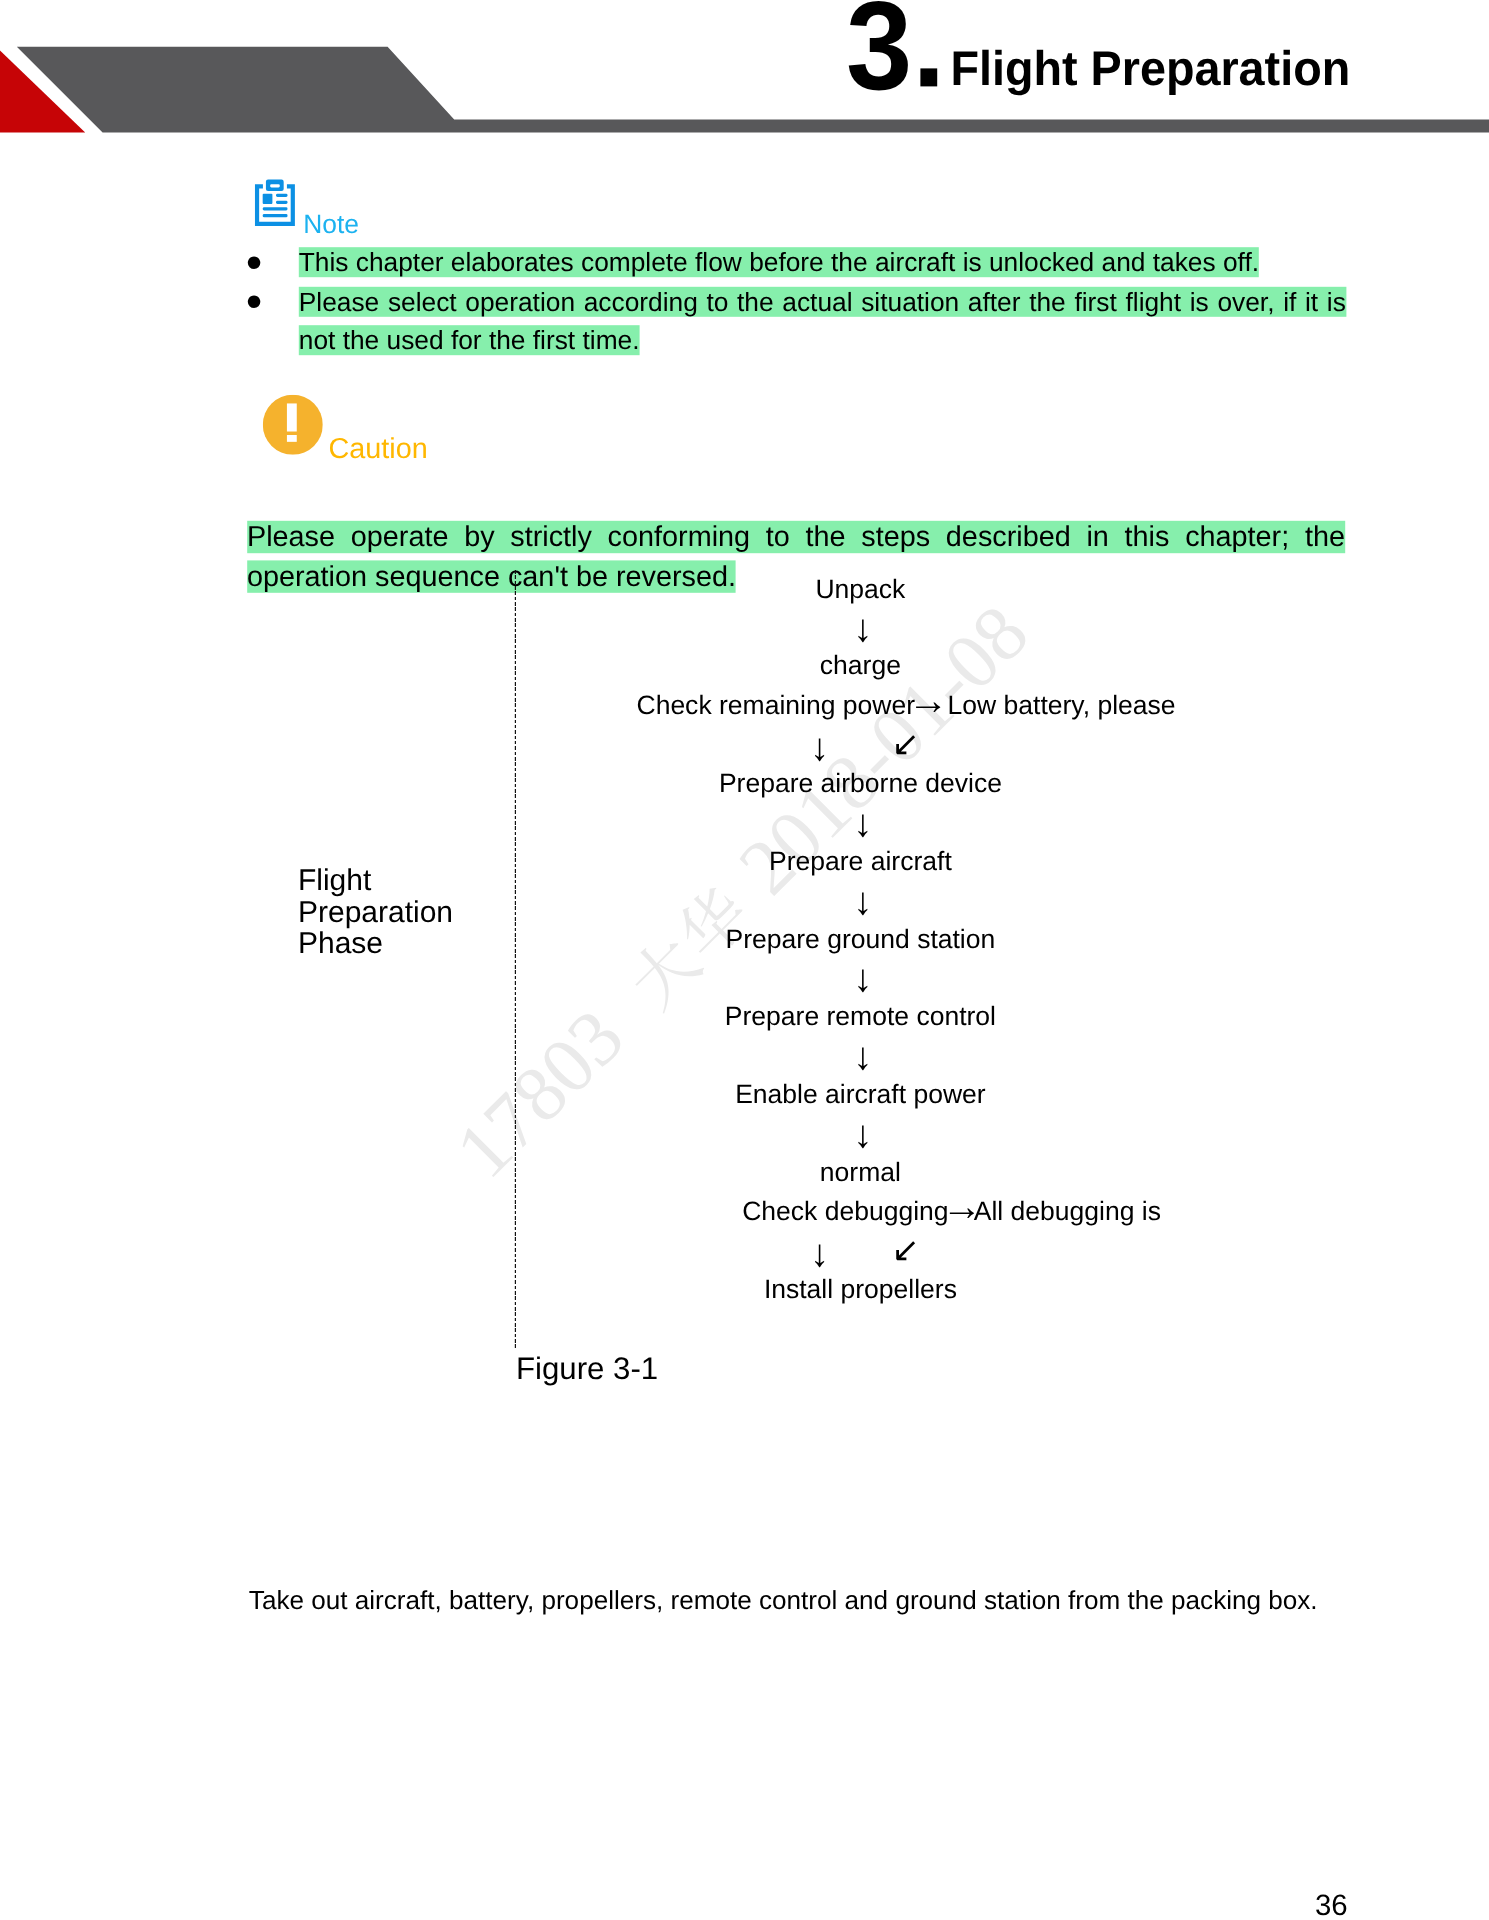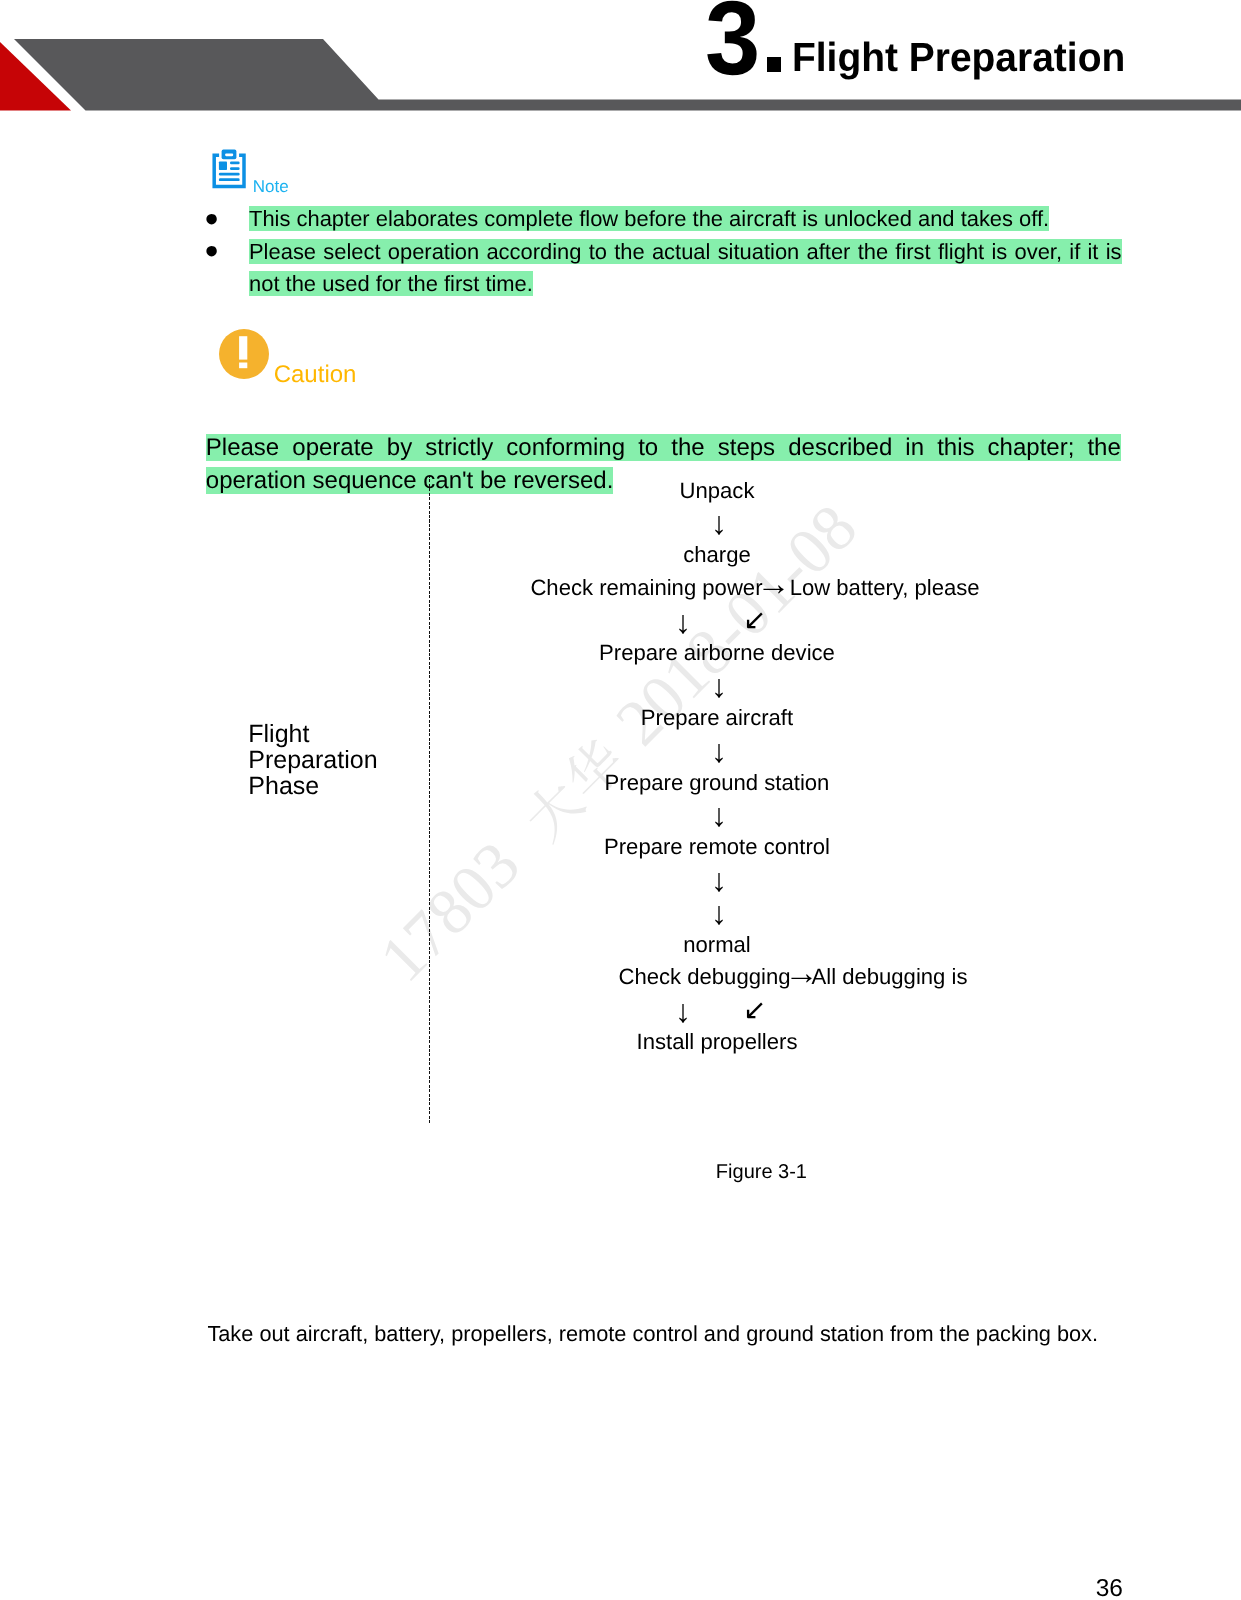--- a/index.html
+++ b/index.html
@@ -30,21 +30,21 @@
   .hdr-num { position:absolute; left:705px; top:1.5px; font-size:105px; font-weight:bold;
              line-height:74px; height:74px; display:block;
              transform:scaleX(0.945); transform-origin:0 0; letter-spacing:0; }
   .hdr-dot { position:absolute; left:766.5px; top:57px; width:14.8px; height:14.8px; background:#000;
              overflow:hidden; color:transparent; font-size:1px; line-height:14.8px; }
   .hdr-text { position:absolute; left:792.3px; top:44.3px; font-size:40.6px; font-weight:bold;
               line-height:27.4px; transform:scaleX(0.9597); transform-origin:0 0; }
 
   
   .note-icon { position:absolute; left:212px; top:148.5px; z-index:2; }
-  .note-label { position:absolute; left:252.7px; top:175.6px; font-size:17px; line-height:22.2px;
+  .note-label { position:absolute; left:252.7px; top:175.6px; font-size:22px; line-height:22.2px;
                 color:#1cb2f0; z-index:2; }
 
   .bullets { position:absolute; left:204px; top:203.2px; width:955px; z-index:2;
              font-size:21.93px; line-height:32.4px; }
   .bullet-row { position:relative; padding-left:45px; }
   .bullet-dot { position:absolute; left:0.3px; top:-0.5px; width:11px; text-align:left;
                 font-size:24.3px; line-height:32.4px; }
   .bullet-text { width:872.5px; }
   .hl { background:#86efac; }
   .just { text-align:justify; text-align-last:left; }
@@ -68,22 +68,22 @@
   .flow-col .ln { white-space:nowrap; }
   .flow-col .ar { font-size:34px; margin:0 -7px 0 -6px; line-height:0; }
   .flow-col .sh1 { padding-left:76px; }
   .flow-col .sh2 { padding-left:152px; }
   .arrow-row { position:relative; height:32.45px; line-height:32.45px; }
   .arrow-row .dn { display:inline-block; font-size:32px; line-height:32.5px;
                    width:12px; vertical-align:-4.5px; }
   .arrow-row .bk { display:inline-block; font-size:28px; line-height:32.5px;
                    width:16px; margin-left:56px; vertical-align:-1px; }
 
-  .figcap { position:absolute; left:430px; top:1124px; width:377px; text-align:right;
-            font-size:20px; line-height:32.45px; z-index:2;margin-top:32px; }
+  .figcap { position:absolute; left:430px; top:1124px; width:377px; text-align:left;
+            font-size:26px; line-height:32.45px; z-index:2; }
 
   
   .sec-head { position:absolute; left:118.5px; top:1232px; font-size:37px; line-height:44px; z-index:2; }
   .sec-head .num { display:inline-block; width:75.5px; }
   .sec-body { position:absolute; left:207.4px; top:1318px; font-size:21.75px; line-height:32px; z-index:2; }
 
   .page-num { position:absolute; left:0; top:1576px; width:1241px; text-align:right;
               padding-right:118px; box-sizing:border-box; font-size:24.5px; line-height:26px; z-index:2; }
 </style>
 </head>
@@ -156,20 +156,21 @@
       <div class="ln sh1">Check remaining power<span class="ar">→</span> Low battery, please</div>
       <div class="arrow-row br1"><span class="dn">↓</span><span class="bk">↙</span></div>
       <div class="ln">Prepare airborne device</div>
       <div class="arrow-row"><span class="dn">↓</span></div>
       <div class="ln">Prepare aircraft</div>
       <div class="arrow-row"><span class="dn">↓</span></div>
       <div class="ln">Prepare ground station</div>
       <div class="arrow-row"><span class="dn">↓</span></div>
       <div class="ln">Prepare remote control</div>
       <div class="arrow-row"><span class="dn">↓</span></div>
+      <div class="ln">Enable aircraft power</div>
       <div class="arrow-row"><span class="dn">↓</span></div>
       <div class="ln">normal</div>
       <div class="ln sh2">Check debugging<span class="ar">→</span>All debugging is</div>
       <div class="arrow-row br2"><span class="dn">↓</span><span class="bk">↙</span></div>
       <div class="ln">Install propellers</div>
     </div>
   <div class="figcap">Figure 3-1</div>
 
   <div class="sec-body">Take out aircraft, battery, propellers, remote control and ground station from the packing box.</div>
 

